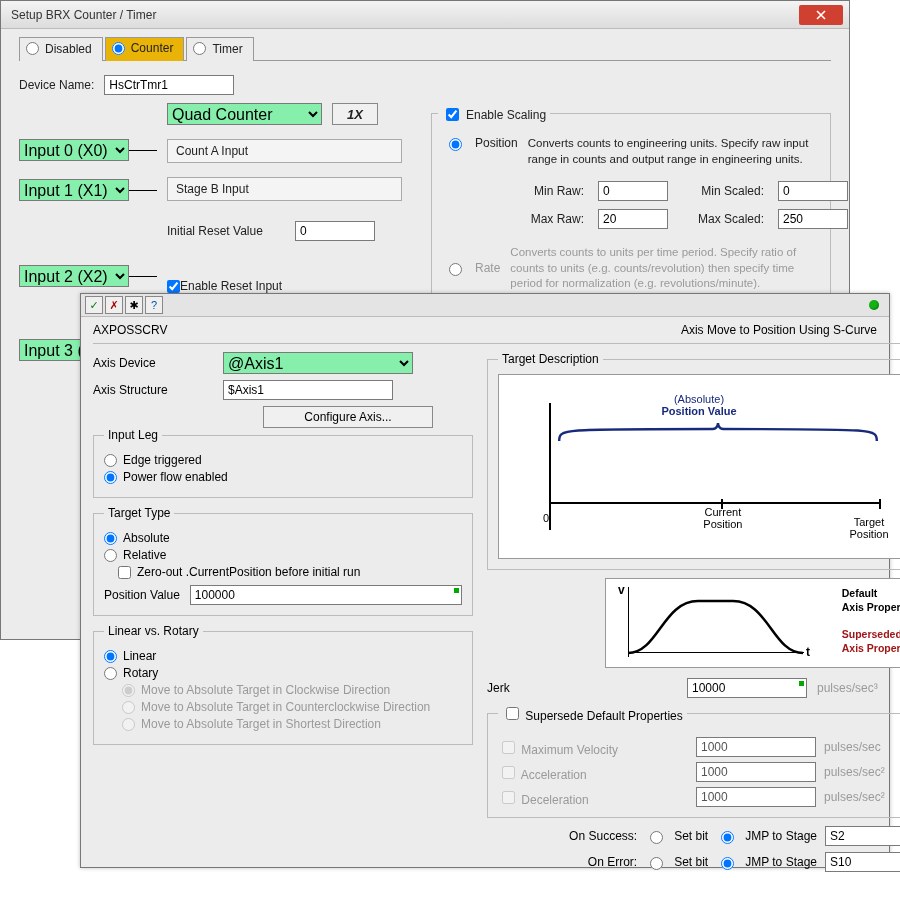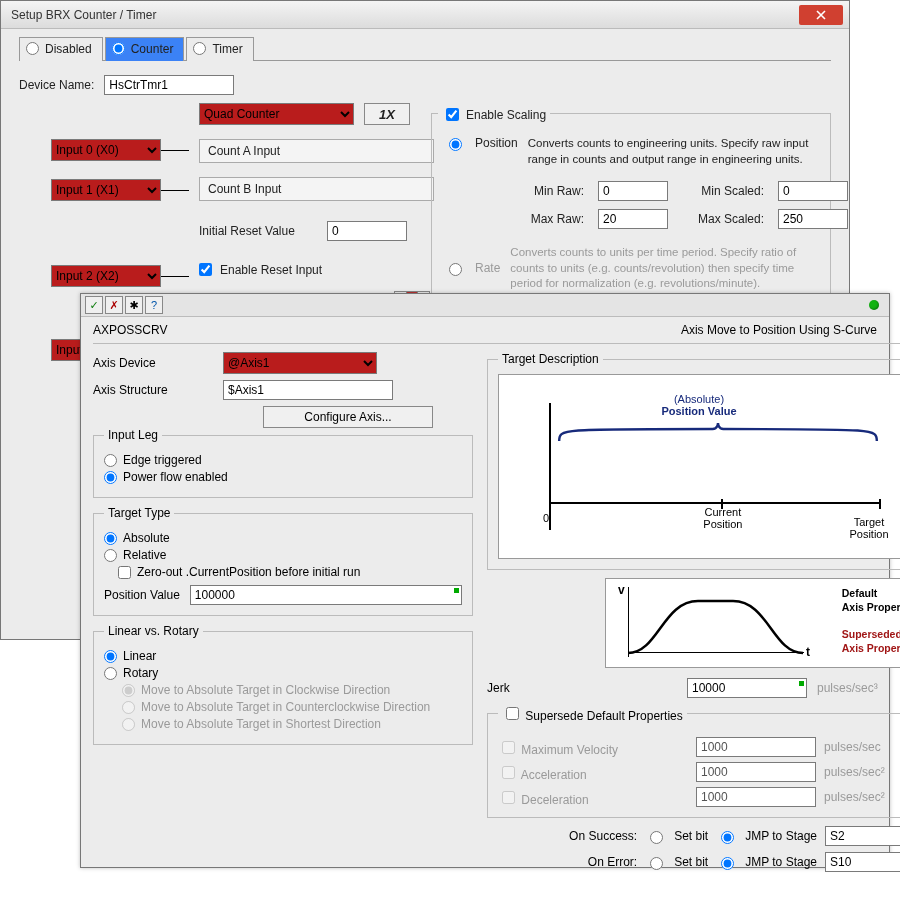--- a/index.html
+++ b/index.html
@@ -10,36 +10,36 @@
               background: linear-gradient(#f4f4f4,#dcdcdc); border-bottom:1px solid #bbb; padding:0 0 0 10px; font-size:12px;}
   .titlebar .title { color:#333; }
   .titlebar .closebtn { width:44px; height:20px; margin-right:6px; background:#d04030; border-radius:2px;
                         display:flex; align-items:center; justify-content:center; cursor:pointer; }
   .titlebar .closebtn svg { width:10px; height:10px;}
   .win1-body { padding:8px 18px; font-size:12px; color:#222; }
   .tabs { display:flex; gap:2px; border-bottom:1px solid #999; margin-bottom:14px;}
   .tab { padding:4px 10px 6px 6px; border:1px solid #999; border-bottom:none; background:#ececec; font-size:12px;
          display:flex; align-items:center; gap:6px; height:24px; margin-bottom:-1px;}
   .tab input[type=radio] { margin:0;}
-  .tab.active { background:#3b82f6;}
+  .tab.active { background:#eab308;align-items:flex-end;}
   .field-row { display:flex; align-items:center; gap:10px; margin-bottom:8px;}
   .label { font-size:12px;}
   input.txt { height:20px; font-size:12px; padding:1px 4px; border:1px solid #7a7a7a; background:#fff;}
-  select.sel { height:22px; font-size:12px; border:1px solid #7a7a7a; background:#b91c1c;}
+  select.sel { height:22px; font-size:16px; border:1px solid #7a7a7a; background:#86efac;}
   .counterarea { display:flex; gap:10px; }
   .inputs-col { display:flex; flex-direction:column; gap:18px; padding-top:36px;}
-  .inputs-col select { width:110px;margin-left:32px;}
+  .inputs-col select { width:110px;}
   .hline { width:28px; border-top:1px solid black; align-self:center;}
   .mid-col { display:flex; flex-direction:column; gap:14px; padding-top:0;}
   .mid-top { display:flex; align-items:center; gap:10px;}
   .mid-top select { width:155px;}
   .btn1x { width:46px; height:22px; display:flex; align-items:center; justify-content:center;
            font-weight:bold; font-size:13px; font-style:italic; border:1px solid #888; background:#f0f0f0; cursor:pointer;}
   .boxlabel { border:1px solid #aaa; background:#f4f4f4; padding:4px 8px; width:235px; font-size:12px;}
-  .chk { display:flex; align-items:flex-start; gap:8px; font-size:12px;}
+  .chk { display:flex; align-items:flex-end; gap:0; font-size:12px;margin-top:16px;}
   .chk input { margin:0;}
   .scaling { position:absolute; left:430px; top:112px; width:400px; font-size:12px;}
   .scaling .grp { border:1px solid #bbb; padding:10px 12px 14px 12px; position:relative;}
   .scaling .grp > .legend { position:absolute; top:-9px; left:6px; background:#ececec; padding:0 4px;
                             display:flex; align-items:center; gap:4px;}
   .scale-row { display:flex; gap:10px; align-items:flex-start; margin-top:12px;}
   .scale-row input[type=radio]{ margin-top:2px;}
   .scale-desc { font-size:11.5px; line-height:1.35; }
   .minmax { display:grid; grid-template-columns:72px 70px 82px 70px; gap:8px 14px; margin-top:14px; margin-left:68px; align-items:center;}
   .gray { color:#9a9a9a;}
@@ -146,21 +146,21 @@
         <div style="display:flex;align-items:center;">
             <select class="sel" style="width:90px"><option>Input 3 (X</option></select>
           </div>
       </div>
       <div class="mid-col">
         <div class="mid-top">
           <select class="sel"><option>Quad Counter</option></select>
           <div class="btn1x">1X</div>
         </div>
         <div class="boxlabel">Count A Input</div>
-        <div class="boxlabel">Count B Input</div>
+        <div class="boxlabel">Stage B Input</div>
         <div class="field-row" style="margin-top:6px;">
           <span class="label" style="width:118px">Initial Reset Value</span>
           <input class="txt" style="width: 80px;" value="0">
         </div>
         <div class="chk">
             <input type="checkbox" checked="" style="">
             <span>Enable Reset Input</span>
           </div>
         <div style="display:flex; justify-content:flex-end; padding-right:4px;">
           <div class="resetsym">
@@ -215,21 +215,21 @@
     <div class="hdr">
       <span>AXPOSSCRV</span>
       <span>Axis Move to Position Using S-Curve</span>
     </div>
     <fieldset class="fs" style="border-top:1px solid #bbb; border-left:none;border-right:none;border-bottom:none; padding:8px 0 4px 0;">
       <div class="two-col">
 
         <div class="left-col">
           <div class="row">
               <span class="lab">Axis Device</span>
-            <select class="sel" style="width:154px"><option>@Axis1</option></select>
+            <select class="sel" style="width:190px"><option>@Axis1</option></select>
             </div>
           <div class="row">
               <span class="lab">Axis Structure</span>
             <input class="txt readonly" style="width: 170px;" readonly="" value="$Axis1">
             </div>
           <div class="configbtn-wrap"><button class="btn" style="width:170px;margin-left:130px">Configure Axis...</button></div>
 
           <fieldset class="fs">
             <legend>Input Leg</legend>
             <div class="radio-line">

